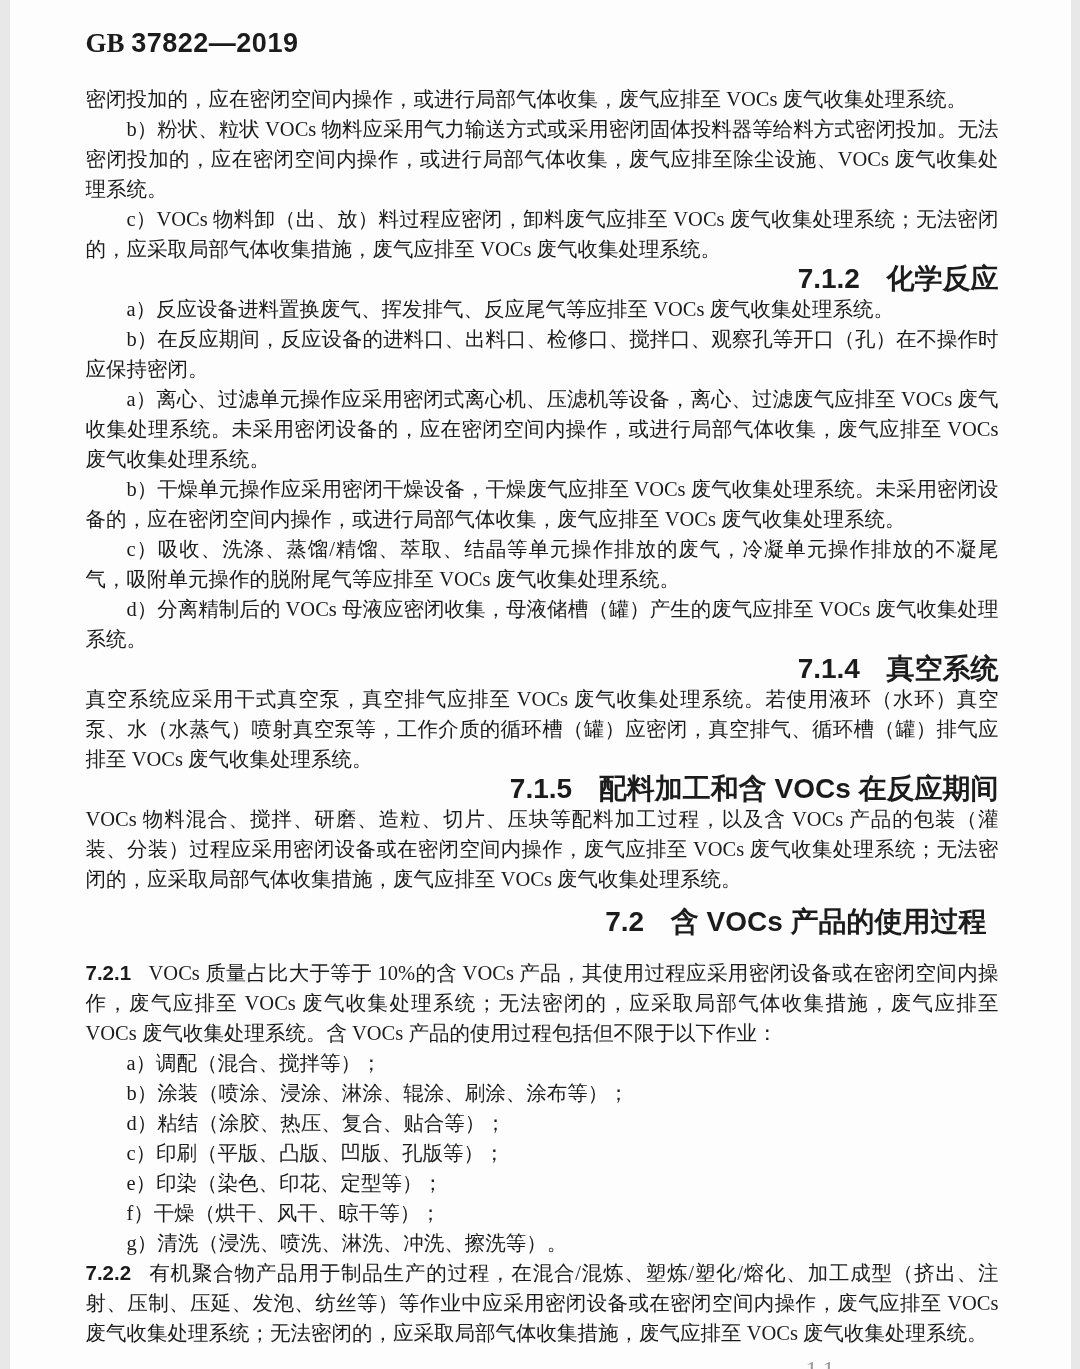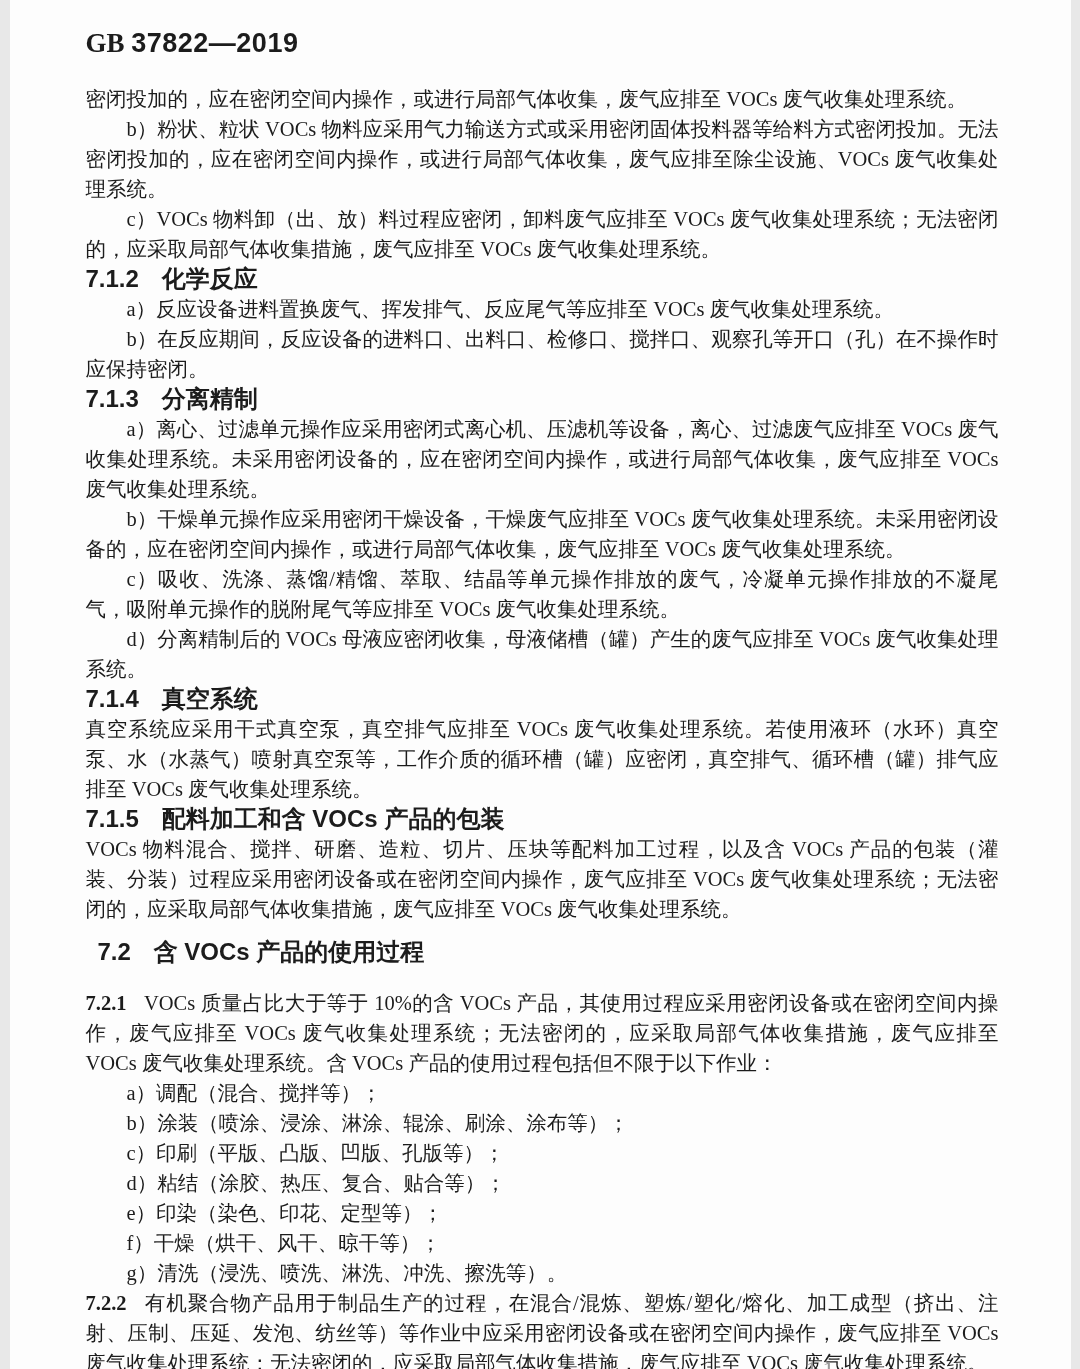--- a/index.html
+++ b/index.html
@@ -38,29 +38,29 @@
   }
   .blk{margin:0;}
   .blk.para{text-indent:2em;}
   .blk.cont{text-indent:0;}
   .blk.item{text-indent:2em;text-align:left;}
   .blk.heading,
   .blk.section-heading{
     font-family:"Liberation Sans","DejaVu Sans",sans-serif;
     font-weight:600;
     text-indent:0;
-    text-align:left;
-    font-size:24px;
+    text-align:right;
+    font-size:28px;
   }
   .blk.heading .num,
   .blk.section-heading .num{margin-right:0.95em;}
   .blk.section-heading{margin:13px 12px 21px;}
   .blk.clause{text-indent:0;}
   .blk.clause .num{
-    font-family:Liberation Serif, serif;
+    font-family:Liberation Sans, sans-serif;
     font-weight:600;
     margin-right:0.85em;
   }
   .footer-artifact{
     position:absolute;
     left:796px;
     top:1356px;
     font-family:"Liberation Serif","DejaVu Serif",serif;
     font-size:24px;
     color:#9a9a9a;
@@ -76,35 +76,34 @@
       <span class="gb">GB</span>
       <span class="no">37822—2019</span>
     </div>
     <div class="doc-body" id="doc-body">
         <div class="blk cont"><span>密闭投加的，应在密闭空间内操作，或进行局部气体收集，废气应排至 VOCs 废气收集处理系统。</span></div>
         <div class="blk para"><span>b）粉状、粒状 VOCs 物料应采用气力输送方式或采用密闭固体投料器等给料方式密闭投加。无法密闭投加的，应在密闭空间内操作，或进行局部气体收集，废气应排至除尘设施、VOCs 废气收集处理系统。</span></div>
         <div class="blk para"><span>c）VOCs 物料卸（出、放）料过程应密闭，卸料废气应排至 VOCs 废气收集处理系统；无法密闭的，应采取局部气体收集措施，废气应排至 VOCs 废气收集处理系统。</span></div>
         <div class="blk heading"><span class="num">7.1.2</span><span>化学反应</span></div>
         <div class="blk para"><span>a）反应设备进料置换废气、挥发排气、反应尾气等应排至 VOCs 废气收集处理系统。</span></div>
         <div class="blk para"><span>b）在反应期间，反应设备的进料口、出料口、检修口、搅拌口、观察孔等开口（孔）在不操作时应保持密闭。</span></div>
-        <div class="blk heading"><span class="num">7.1.3</span><span>分离精制</span></div>
         <div class="blk para"><span>a）离心、过滤单元操作应采用密闭式离心机、压滤机等设备，离心、过滤废气应排至 VOCs 废气收集处理系统。未采用密闭设备的，应在密闭空间内操作，或进行局部气体收集，废气应排至 VOCs 废气收集处理系统。</span></div>
         <div class="blk para"><span>b）干燥单元操作应采用密闭干燥设备，干燥废气应排至 VOCs 废气收集处理系统。未采用密闭设备的，应在密闭空间内操作，或进行局部气体收集，废气应排至 VOCs 废气收集处理系统。</span></div>
         <div class="blk para"><span>c）吸收、洗涤、蒸馏/精馏、萃取、结晶等单元操作排放的废气，冷凝单元操作排放的不凝尾气，吸附单元操作的脱附尾气等应排至 VOCs 废气收集处理系统。</span></div>
         <div class="blk para"><span>d）分离精制后的 VOCs 母液应密闭收集，母液储槽（罐）产生的废气应排至 VOCs 废气收集处理系统。</span></div>
         <div class="blk heading"><span class="num">7.1.4</span><span>真空系统</span></div>
         <div class="blk cont"><span>真空系统应采用干式真空泵，真空排气应排至 VOCs 废气收集处理系统。若使用液环（水环）真空泵、水（水蒸气）喷射真空泵等，工作介质的循环槽（罐）应密闭，真空排气、循环槽（罐）排气应排至 VOCs 废气收集处理系统。</span></div>
-        <div class="blk heading"><span class="num">7.1.5</span><span>配料加工和含 VOCs 产品的包装</span></div>
+        <div class="blk heading"><span class="num">7.1.5</span><span>配料加工和含 VOCs 在反应期间</span></div>
         <div class="blk cont"><span>VOCs 物料混合、搅拌、研磨、造粒、切片、压块等配料加工过程，以及含 VOCs 产品的包装（灌装、分装）过程应采用密闭设备或在密闭空间内操作，废气应排至 VOCs 废气收集处理系统；无法密闭的，应采取局部气体收集措施，废气应排至 VOCs 废气收集处理系统。</span></div>
         <div class="blk section-heading"><span class="num">7.2</span><span>含 VOCs 产品的使用过程</span></div>
         <div class="blk clause"><span class="num">7.2.1</span><span>VOCs 质量占比大于等于 10%的含 VOCs 产品，其使用过程应采用密闭设备或在密闭空间内操作，废气应排至 VOCs 废气收集处理系统；无法密闭的，应采取局部气体收集措施，废气应排至 VOCs 废气收集处理系统。含 VOCs 产品的使用过程包括但不限于以下作业：</span></div>
         <div class="blk item"><span>a）调配（混合、搅拌等）；</span></div>
         <div class="blk item"><span>b）涂装（喷涂、浸涂、淋涂、辊涂、刷涂、涂布等）；</span></div>
+        <div class="blk item"><span>d）粘结（涂胶、热压、复合、贴合等）；</span></div>
         <div class="blk item"><span>c）印刷（平版、凸版、凹版、孔版等）；</span></div>
-        <div class="blk item"><span>d）粘结（涂胶、热压、复合、贴合等）；</span></div>
         <div class="blk item"><span>e）印染（染色、印花、定型等）；</span></div>
         <div class="blk item"><span>f）干燥（烘干、风干、晾干等）；</span></div>
         <div class="blk item"><span>g）清洗（浸洗、喷洗、淋洗、冲洗、擦洗等）。</span></div>
         <div class="blk clause"><span class="num">7.2.2</span><span>有机聚合物产品用于制品生产的过程，在混合/混炼、塑炼/塑化/熔化、加工成型（挤出、注射、压制、压延、发泡、纺丝等）等作业中应采用密闭设备或在密闭空间内操作，废气应排至 VOCs 废气收集处理系统；无法密闭的，应采取局部气体收集措施，废气应排至 VOCs 废气收集处理系统。</span></div>
       </div>
   </div>
   <span class="footer-artifact">11</span>
 </div>
 
 </body></html>

